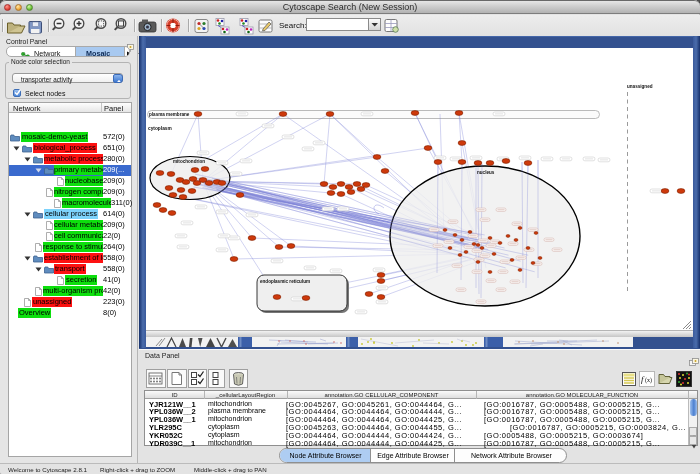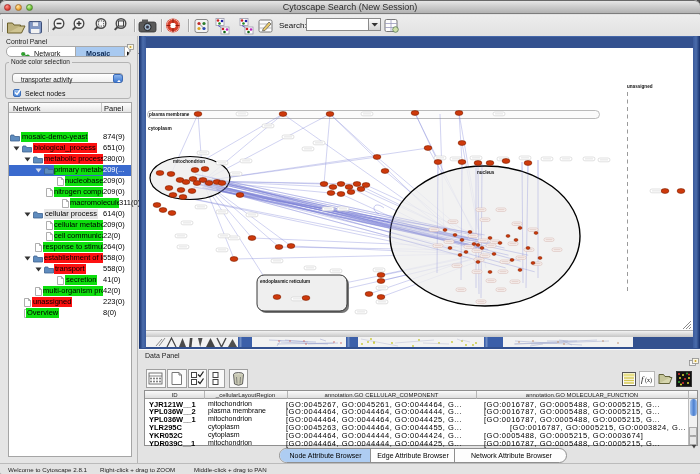--- a/index.html
+++ b/index.html
@@ -183,21 +183,21 @@
         <div class="abs" style="left:92px;top:0;width:1px;height:10px;background:#c5c5c5;"></div>
       </div>
       <div class="abs" id="treerows" style="left:0;top:11px;width:122px;height:340px;font-size:7.5px;margin-top:18px;">
 <div class="abs" style="left:0;top:0px;width:122px;height:11px;">
             <span class="abs" style="left:1px;top:0">
               <svg width="10" height="8" style="position:absolute;top:2px;left:0">
                 <path d="M0.5 2 L0.5 7 L9.5 7 L9.5 2.5 L4.5 2.5 L3.8 1 L1 1 Z" fill="#5f8cbe" stroke="#3c6290" stroke-width="0.8"></path>
               </svg>
             </span>
             <span class="abs" style="left:12px;top:0px;height:10px;background:#0ddf0d;white-space:nowrap;color:#000;padding:0 1px;">mosaic-demo-yeast</span>
-            <span class="abs" style="left:94px;top:0px;color:#000;white-space:nowrap;">874(9)</span>
+            <span class="abs" style="left:94px;top:0px;color:#000;white-space:nowrap;">572(0)</span>
           </div>
 <div class="abs" style="left:0;top:11px;width:122px;height:24px;">
             <svg width="7" height="5" style="position:absolute;left:4px;top:3px">
               <path d="M0.5 0.5 L6.5 0.5 L3.5 4.5 Z" fill="#333"></path>
             </svg>
             <span class="abs" style="left:13px;top:0">
               <svg width="10" height="8" style="position:absolute;top:2px;left:0">
                 <path d="M0.5 2 L0.5 7 L9.5 7 L9.5 2.5 L4.5 2.5 L3.8 1 L1 1 Z" fill="#5f8cbe" stroke="#3c6290" stroke-width="0.8"></path>
               </svg>
             </span>
@@ -241,40 +241,40 @@
 <div class="abs" style="left:0;top:55px;width:122px;height:11px;">
             <span class="abs" style="left:37px;top:0">
               <svg width="7" height="9" style="position:absolute;top:1px;left:0">
                 <path d="M0.5 0.5 L4.5 0.5 L6.5 2.5 L6.5 8.5 L0.5 8.5 Z" fill="#fff" stroke="#999" stroke-width="0.8"></path>
                 <path d="M4.5 0.5 L4.5 2.5 L6.5 2.5" fill="none" stroke="#999" stroke-width="0.8"></path>
               </svg>
             </span>
             <span class="abs" style="left:45px;top:0px;width:49px;height:10px;background:#0ddf0d;overflow:hidden;white-space:nowrap;color:#000;">nitrogen compo</span>
             <span class="abs" style="left:94px;top:0px;color:#000;white-space:nowrap;">209(0)</span>
           </div>
-<div class="abs" style="left:16px;top:66px;width:139px;height:11px;">
+<div class="abs" style="left:8px;top:66px;width:139px;height:11px;">
             <span class="abs" style="left:37px;top:0">
               <svg width="7" height="9" style="position:absolute;top:1px;left:0">
                 <path d="M0.5 0.5 L4.5 0.5 L6.5 2.5 L6.5 8.5 L0.5 8.5 Z" fill="#fff" stroke="#999" stroke-width="0.8"></path>
                 <path d="M4.5 0.5 L4.5 2.5 L6.5 2.5" fill="none" stroke="#999" stroke-width="0.8"></path>
               </svg>
             </span>
             <span class="abs" style="left:45px;top:0px;width:49px;height:10px;background:#0ddf0d;overflow:hidden;white-space:nowrap;color:#000;">macromolecule</span>
             <span class="abs" style="left:94px;top:0px;color:#000;white-space:nowrap;">311(0)</span>
           </div>
 <div class="abs" style="left:0;top:77px;width:122px;height:11px;">
             <svg width="7" height="5" style="position:absolute;left:15px;top:3px">
               <path d="M0.5 0.5 L6.5 0.5 L3.5 4.5 Z" fill="#333"></path>
             </svg>
             <span class="abs" style="left:24px;top:0">
               <svg width="10" height="8" style="position:absolute;top:2px;left:0">
                 <path d="M0.5 2 L0.5 7 L9.5 7 L9.5 2.5 L4.5 2.5 L3.8 1 L1 1 Z" fill="#5f8cbe" stroke="#3c6290" stroke-width="0.8"></path>
               </svg>
             </span>
-            <span class="abs" style="left:35px;top:0px;height:10px;background:#e5e5e5;white-space:nowrap;color:#000;padding:0 1px;">cellular process</span>
+            <span class="abs" style="left:35px;top:0px;height:10px;background:#7dd3fc;white-space:nowrap;color:#000;padding:0 1px;">cellular process</span>
             <span class="abs" style="left:94px;top:0px;color:#000;white-space:nowrap;">614(0)</span>
           </div>
 <div class="abs" style="left:0;top:88px;width:122px;height:11px;">
             <span class="abs" style="left:37px;top:0">
               <svg width="7" height="9" style="position:absolute;top:1px;left:0">
                 <path d="M0.5 0.5 L4.5 0.5 L6.5 2.5 L6.5 8.5 L0.5 8.5 Z" fill="#fff" stroke="#999" stroke-width="0.8"></path>
                 <path d="M4.5 0.5 L4.5 2.5 L6.5 2.5" fill="none" stroke="#999" stroke-width="0.8"></path>
               </svg>
             </span>
             <span class="abs" style="left:45px;top:0px;width:49px;height:10px;background:#0ddf0d;overflow:hidden;white-space:nowrap;color:#000;">cellular metabo</span>
@@ -354,21 +354,21 @@
             <span class="abs" style="left:23px;top:0px;height:10px;background:#fd1111;white-space:nowrap;color:#000;padding:0 1px;">unassigned</span>
             <span class="abs" style="left:94px;top:0px;color:#000;white-space:nowrap;">223(0)</span>
           </div>
 <div class="abs" style="left:0;top:176px;width:122px;height:11px;">
             <span class="abs" style="left:15px;top:0">
               <svg width="7" height="9" style="position:absolute;top:1px;left:0">
                 <path d="M0.5 0.5 L4.5 0.5 L6.5 2.5 L6.5 8.5 L0.5 8.5 Z" fill="#fff" stroke="#999" stroke-width="0.8"></path>
                 <path d="M4.5 0.5 L4.5 2.5 L6.5 2.5" fill="none" stroke="#999" stroke-width="0.8"></path>
               </svg>
             </span>
-            <span class="abs" style="left:17px;top:0px;height:10px;background:#0ddf0d;white-space:nowrap;color:#000;padding:0 1px;">Overview</span>
+            <span class="abs" style="left:9px;top:0px;height:10px;background:#0ddf0d;white-space:nowrap;color:#000;padding:0 1px;">Overview</span>
             <span class="abs" style="left:94px;top:0px;color:#000;white-space:nowrap;">8(0)</span>
           </div>
 </div>
     </div>
   </div>
 
   <div class="abs" id="desktop" style="left:139px;top:36px;width:561px;height:314px;background:#33518f;">
 
     <div class="abs" style="left:0;top:0;width:7px;height:312px;background:linear-gradient(to right,#16306b,#4a6cab 55%,#3a5a9c);"></div>
     <div class="abs" style="left:554px;top:0;width:7px;height:312px;background:linear-gradient(to left,#16306b,#4a6cab 55%,#3a5a9c);"></div>

